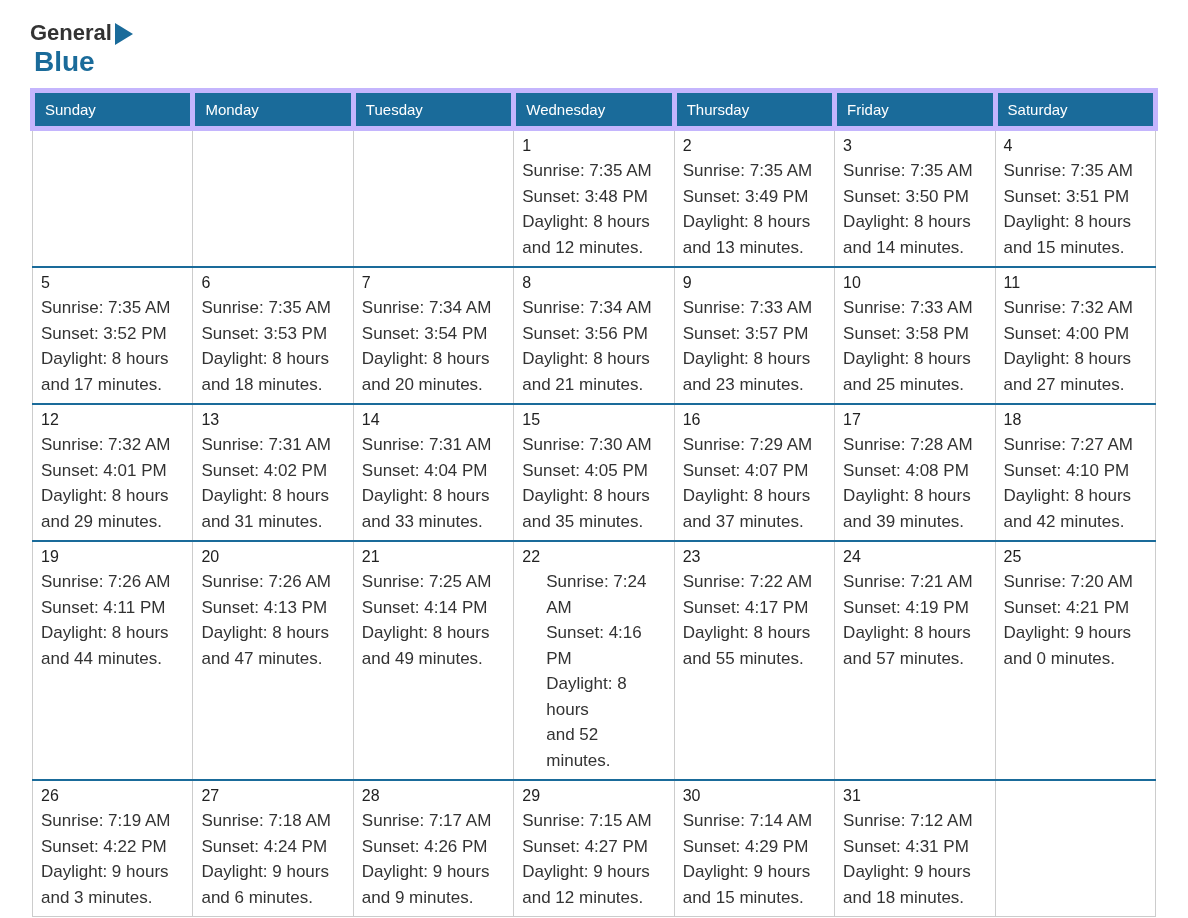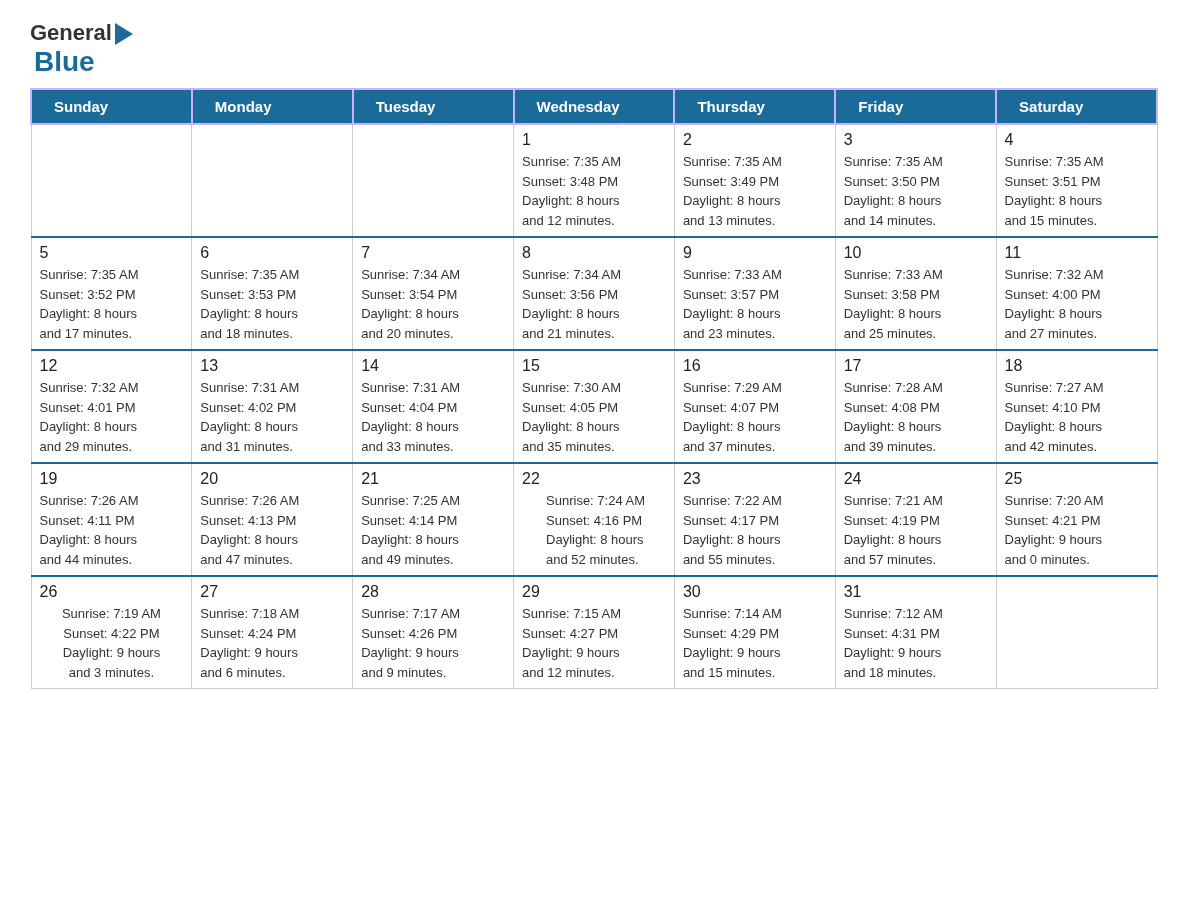--- a/index.html
+++ b/index.html
@@ -42,42 +42,42 @@
     }
     .calendar-table {
       width: 100%;
       border-collapse: collapse;
       margin-top: 8px;
     }
     .calendar-table th {
       background-color: #1a6b9a;
       color: #fff;
       font-size: 15px;
-      font-weight: bold;
-      padding: 8px 22px;
+      font-weight: normal;
+      padding: 8px 10px;
       text-align: left;
-      border: 2px solid #c4b5fd;
+      border: 5px solid #c4b5fd;
     }
     .calendar-table td {
       vertical-align: top;
       border: 1px solid #ccc;
       padding: 6px 8px;
       width: 14.28%;
       min-height: 100px;
       font-size: 12px;
       color: #333;
     }
     .day-number {
       font-size: 16px;
       color: #222;
       display: block;
       margin-bottom: 3px;
     }
     .day-info {
-      font-size: 13px;
+      font-size: 17px;
       color: #333;
       line-height: 1.5;
     }
     .calendar-table tr td {
       border-top: 2px solid #1a6b9a;
     }
     .empty-cell {
       background: #fff;
     }
     
@@ -308,21 +308,21 @@
           <span class="day-number">25</span>
           <div class="day-info" style="white-space: pre-line;">Sunrise: 7:20 AM
 Sunset: 4:21 PM
 Daylight: 9 hours
 and 0 minutes.</div>
         </td>
       </tr>
       <tr>
         <td>
           <span class="day-number">26</span>
-          <div class="day-info" style="white-space: pre-line; text-align: center;">Sunrise: 7:19 AM
+          <div class="day-info" style="white-space: pre-line;">Sunrise: 7:19 AM
 Sunset: 4:22 PM
 Daylight: 9 hours
 and 3 minutes.</div>
         </td>
         <td>
           <span class="day-number">27</span>
           <div class="day-info" style="white-space: pre-line;">Sunrise: 7:18 AM
 Sunset: 4:24 PM
 Daylight: 9 hours
 and 6 minutes.</div>

